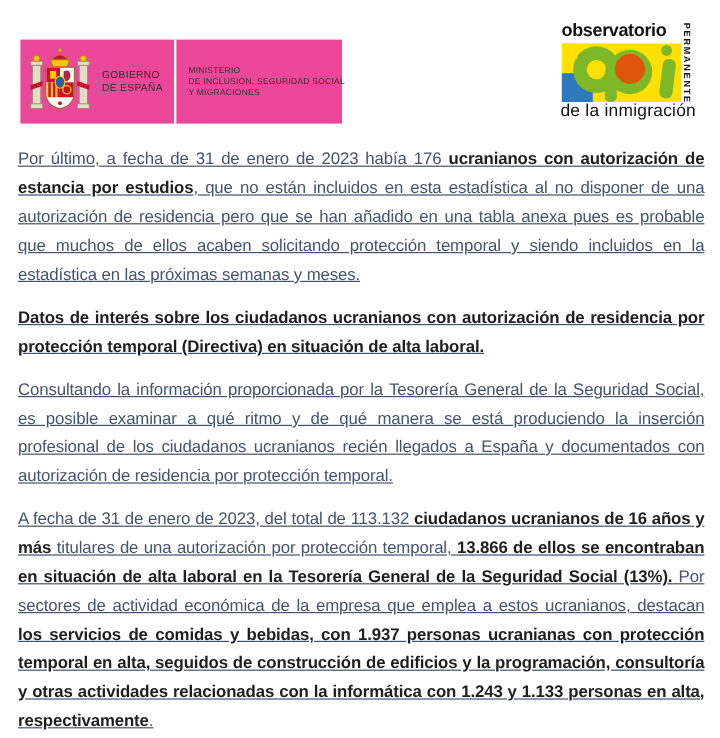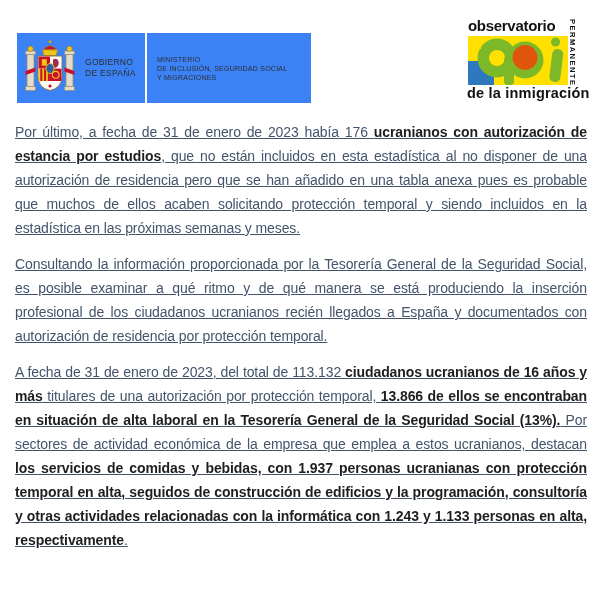--- a/index.html
+++ b/index.html
@@ -8,22 +8,22 @@
     width: 600px; height: 615px;
     background: #ffffff;
     position: relative;
     overflow: hidden;
     font-family: "Liberation Sans", "DejaVu Sans", sans-serif;
   }
 
   
   .gov-logo {
     position: absolute; left: 17px; top: 33px;
-    width: 294px; height: 70px;
-    background: #3b82f6;
+    width: 268px; height: 70px;
+    background: #ec4899;
   }
   .gov-arms { position: absolute; left: 8px; top: 5px; }
   .gov-wordmark {
     position: absolute; left: 68px; top: 24px;
     font-size: 8.5px; line-height: 10.5px;
     color: #2e2e2d; letter-spacing: 0.3px; font-weight: 400;
     white-space: nowrap;
   }
   .gov-divider {
     position: absolute; left: 128px; top: 0;
@@ -45,21 +45,21 @@
   }
   .opi-side {
     position: absolute; left: 102px; top: 5px; height: 84px;
     writing-mode: vertical-rl;
     font-size: 7.5px; font-weight: 700; color: #121212;
     letter-spacing: 1.5px; white-space: nowrap;
   }
   .opi-art { position: absolute; left: 2px; top: 22px; }
   .opi-bottom {
     position: absolute; left: 1px; top: 71px;
-    font-size: 14.5px; font-weight: 700; color: #121212;
+    font-size: 14.5px; font-weight: 400; color: #121212;
     letter-spacing: 0.2px; white-space: nowrap;
   }
 
   
   .content {
     position: absolute; left: 15px; top: 120px; width: 572px;
     color: #44546A;
   }
   .content p {
     margin: 0 0 12px 0;
@@ -148,19 +148,20 @@
       </g>
       <circle cx="87.5" cy="6" r="4.5" fill="#7DB829"></circle>
     </svg>
 
     <div class="opi-bottom">de la inmigración</div>
   </div>
 
   <main class="content">
     <p><span>Por último, a fecha de 31 de enero de 2023 había 176 </span><span class="b">ucranianos con autorización de estancia por estudios</span><span>, que no están incluidos en esta estadística al no disponer de una autorización de residencia pero que se han añadido en una tabla anexa pues es probable que muchos de ellos acaben solicitando protección temporal y siendo incluidos en la estadística en las próximas semanas y meses.</span></p>
 
+    <p><span class="b">Datos de interés sobre los ciudadanos ucranianos con autorización de residencia por protección temporal (Directiva) en situación de alta laboral.</span></p>
 
     <p><span>Consultando la información proporcionada por la Tesorería General de la Seguridad Social, es posible examinar a qué ritmo y de qué manera se está produciendo la inserción profesional de los ciudadanos ucranianos recién llegados a España y documentados con autorización de residencia por protección temporal.</span></p>
 
     <p><span>A fecha de 31 de enero de 2023, del total de 113.132 </span><span class="b">ciudadanos ucranianos de 16 años y más</span><span> titulares de una autorización por protección temporal, </span><span class="b">13.866 de ellos se encontraban en situación de alta laboral en la Tesorería General de la Seguridad Social (13%).</span><span> Por sectores de actividad económica de la empresa que emplea a estos ucranianos, destacan </span><span class="b">los servicios de comidas y bebidas, con 1.937 personas ucranianas con protección temporal en alta, seguidos de construcción de edificios y la programación, consultoría y otras actividades relacionadas con la informática con 1.243 y 1.133 personas en alta, respectivamente</span><span>.</span></p>
   </main>
 
 </div>
 
 </body></html>

